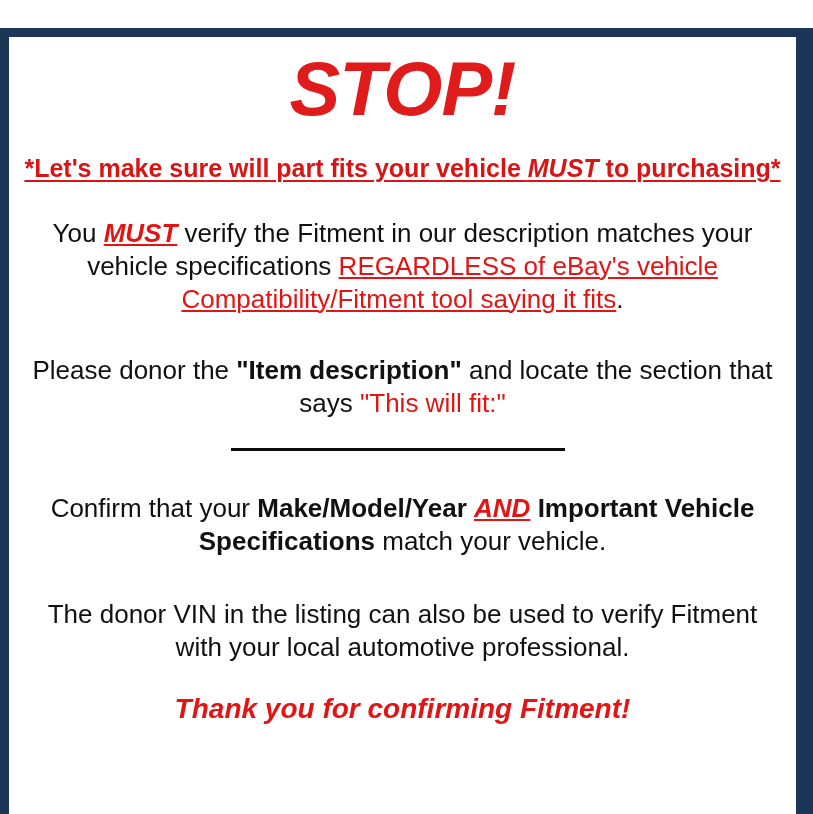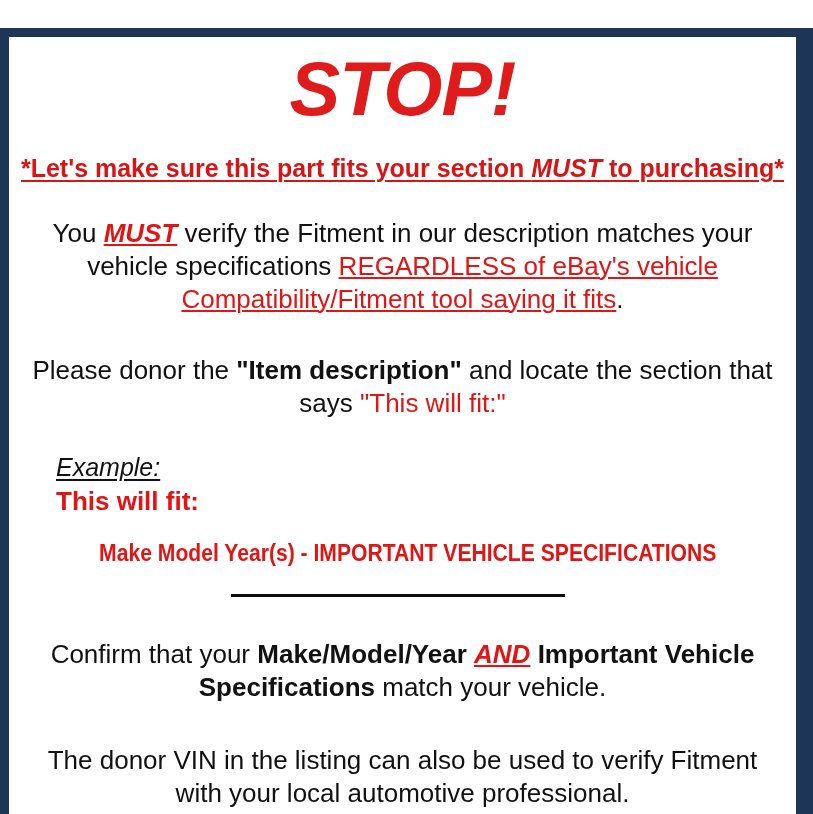--- a/index.html
+++ b/index.html
@@ -163,32 +163,27 @@
 </style>
 </head>
 <body>
 
 <div id="notice-card">
   <div id="notice-inner">
 
     <div class="headline">STOP!</div>
 
     <div class="subtitle">
-      <span class="u"><span>*Let's make sure this part fits your section </span><span class="ital">MUST</span><span> to purchasing*</span></span>
+      <span class="u"><span>*Let's make sure will part fits your vehicle </span><span class="ital">MUST</span><span> to purchasing*</span></span>
     </div>
 
     <p class="para p-must"><span>You </span><span class="red b i uline">MUST</span><span> verify the Fitment in our description matches your vehicle specifications </span><span class="redbold uline">REGARDLESS of eBay's vehicle Compatibility/Fitment tool saying it fits</span><span>.</span></p>
 
     <p class="para p-view"><span>Please donor the </span><span class="b">"Item description"</span><span> and locate the section that says </span><span class="redbold">"This will fit:"</span></p>
 
-    <div class="example-block">
-      <div><span class="example-label">Example:</span></div>
-      <div class="example-fit">This will fit:</div>
-      <div class="example-spec"><span class="cond">Make Model Year(s) - IMPORTANT VEHICLE SPECIFICATIONS</span></div>
-    </div>
 
     <div class="divider-wrap">
       <div class="divider"></div>
     </div>
 
     <p class="para p-confirm"><span>Confirm that your </span><span class="b">Make/Model/Year</span><span> </span><span class="red b i uline">AND</span><span> </span><span class="b">Important Vehicle Specifications</span><span> match your vehicle.</span></p>
 
     <p class="para p-vin">The donor VIN in the listing can also be used to verify Fitment with your local automotive professional.</p>
 
     <div class="thanks">Thank you for confirming Fitment!</div>

